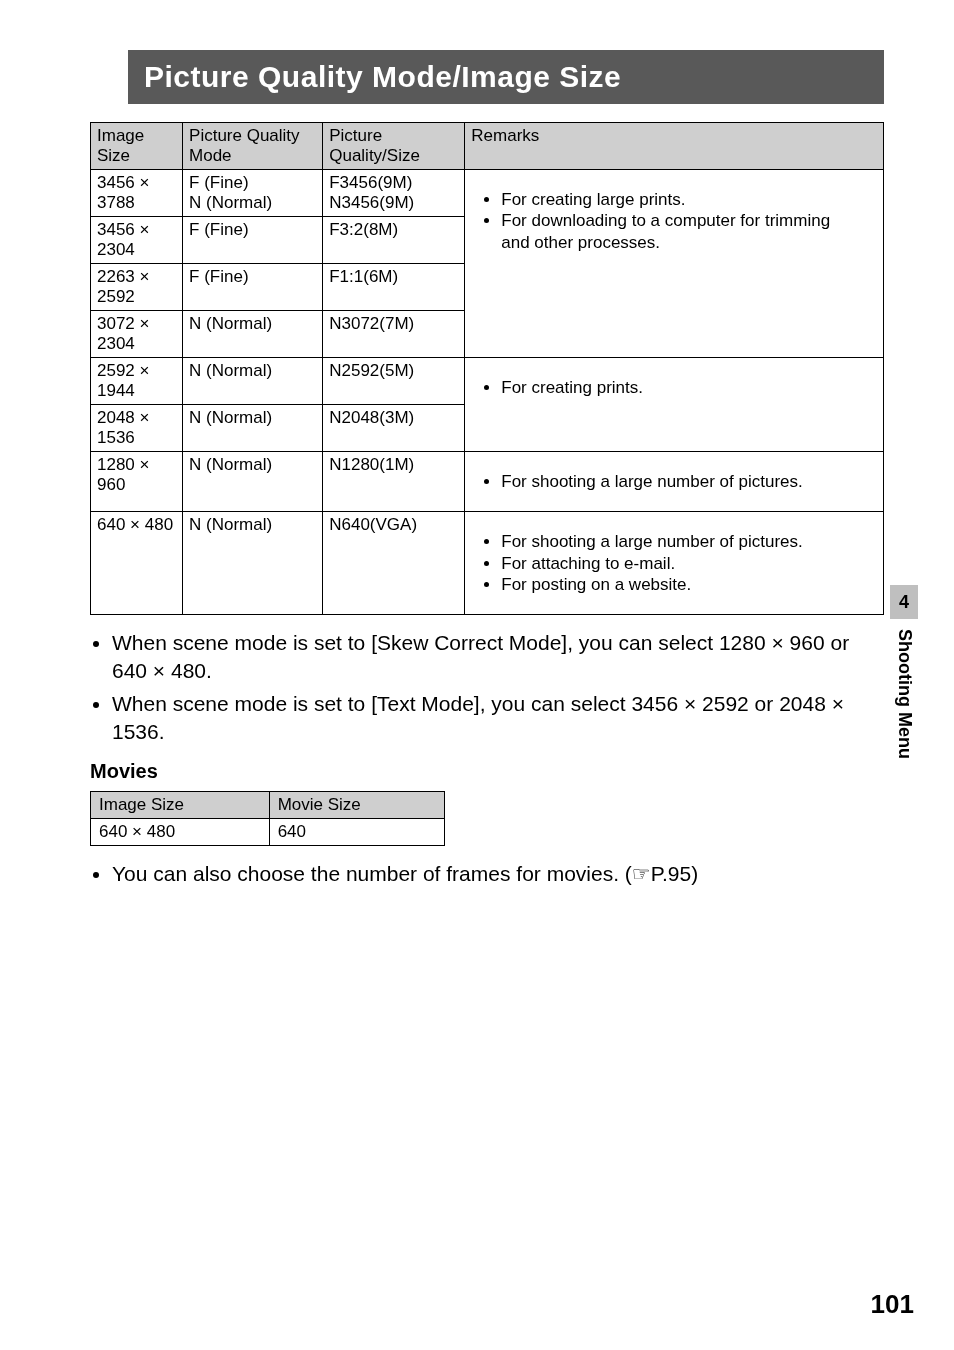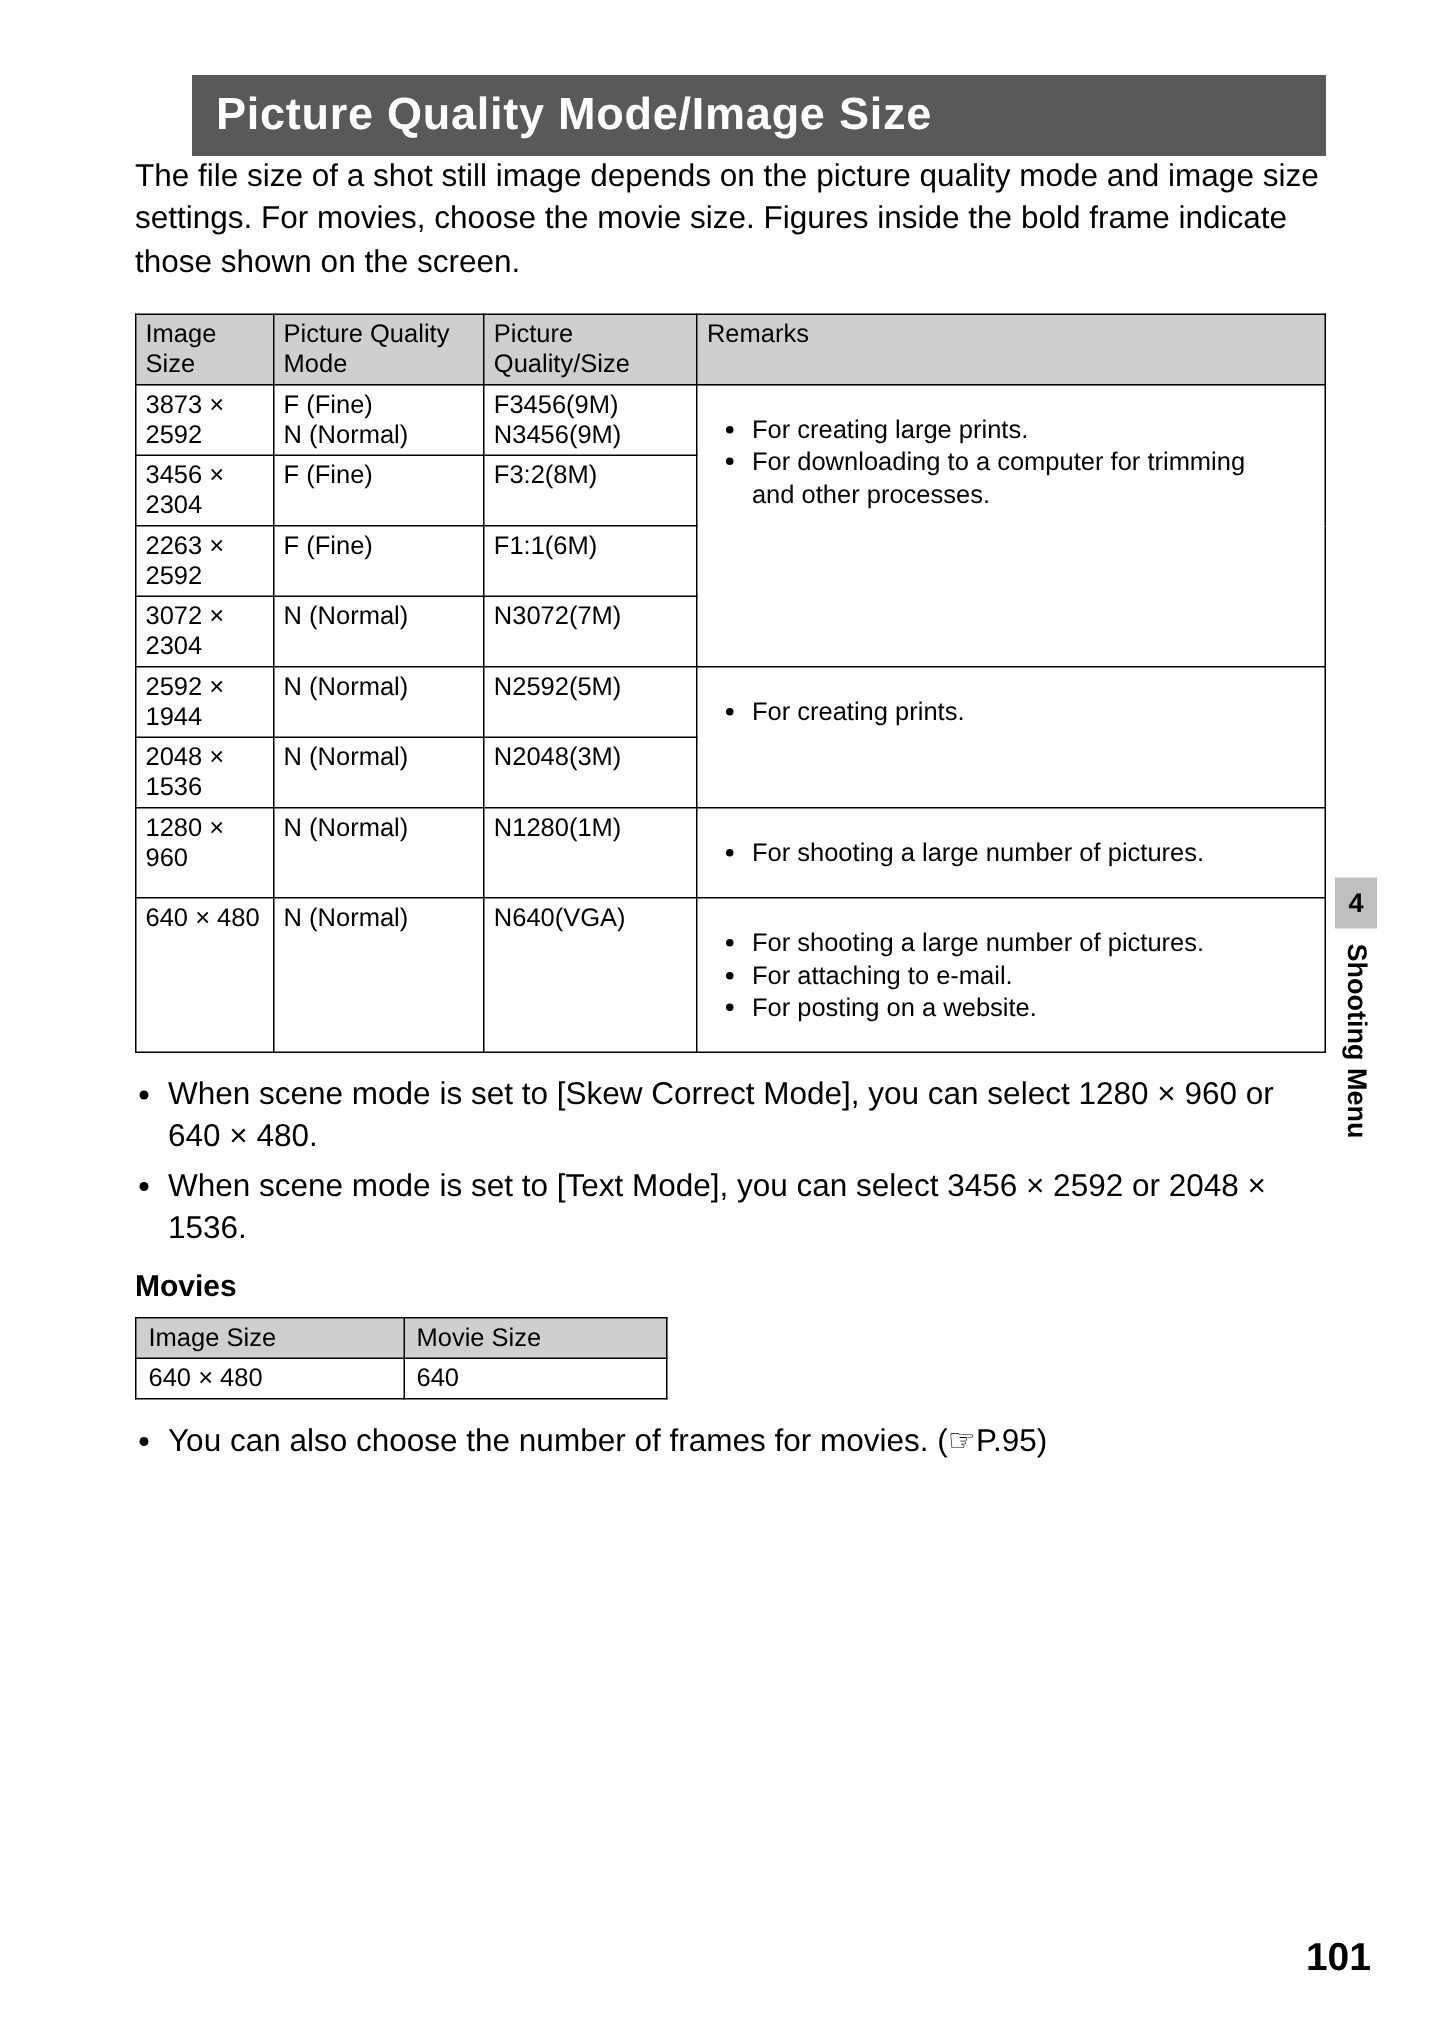--- a/index.html
+++ b/index.html
@@ -14,20 +14,21 @@
   }
   .page {
     box-sizing: border-box;
     padding: 50px 70px 40px 90px;
     position: relative;
     height: 100%;
   }
   .title-block {
     display: flex;
     align-items: center;
+    margin-bottom: 18px;
   }
   .title-left {
     width: 38px;
     background: #000;
   }
   .title-right {
     flex: 1;
     background: #595959;
     color: #fff;
     font-family: Arial, Helvetica, sans-serif;
@@ -134,35 +135,34 @@
 </head>
 <body>
 
 <div class="page">
 
   <div class="title-block">
     <div class="title-left"></div>
     <div class="title-right">Picture Quality Mode/Image Size</div>
   </div>
 
-  <div class="intro">The file size of a shot still image depends on the picture quality mode and image size settings. For movies, choose the movie size. Figures inside the bold frame indicate those shown on the screen.</div>
 
 
   <table class="still">
     <thead>
       <tr>
         <th>Image Size</th>
         <th>Picture Quality Mode</th>
         <th>Picture Quality/Size</th>
         <th>Remarks</th>
       </tr>
     </thead>
     <tbody>
       <tr>
-        <td>3873 × 2592</td>
+        <td>3456 × 3788</td>
         <td>
           <span>F (Fine)</span><br>
           <span>N (Normal)</span>
         </td>
         <td>
           <span>F3456(9M)</span><br>
           <span>N3456(9M)</span>
         </td>
         <td rowspan="4">
           <ul class="inside">

